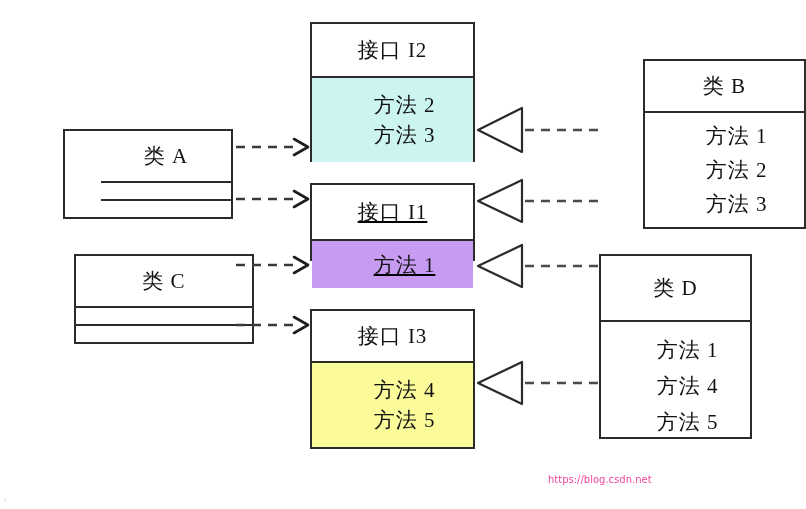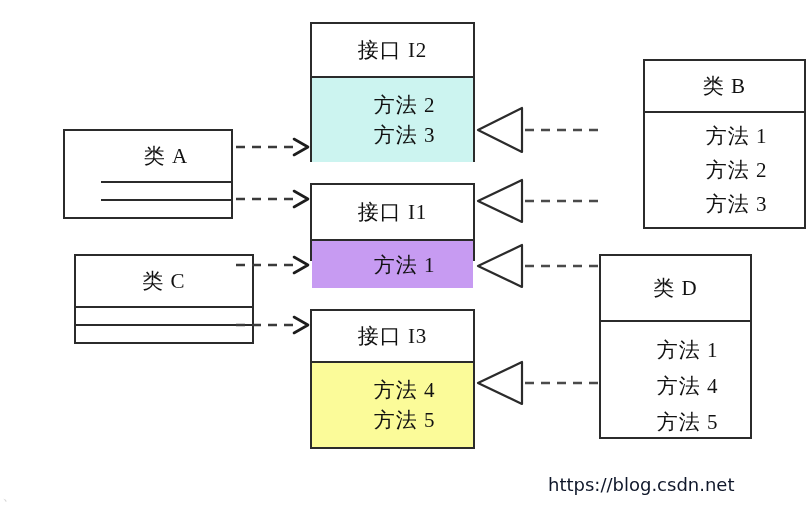--- a/index.html
+++ b/index.html
@@ -70,22 +70,22 @@
   }
   .wm-main {
     left: 620px;
     top: 469px;
     font-size: 15px;
     color: #b9b9b9;
   }
   .wm-url {
     left: 548px;
     top: 474px;
-    font-size: 18px;
-    color: #0f172a;
+    font-size: 10px;
+    color: #ec4899;
   }
   .corner-mark {
     position: absolute;
     left: 2px;
     top: 486px;
     width: 16px;
     height: 16px;
     color: #d8d8d8;
     font-size: 15px;
     font-family: "DejaVu Sans", "Liberation Sans", sans-serif;
@@ -109,21 +109,21 @@
   </div>
 
   <div class="box" style="left:310px; top:22px; width:165px; height:140px;">
     <div class="compartment" style="height:52px;text-align:right;">接口 I2</div>
     <div class="stack divider fill-cyan" style="height:86px;">
       <span>方法 2</span>
       <span>方法 3</span>
     </div>
   </div>
 
-  <div class="box" style="left:310px; top:183px; width:165px; height:78px;">
+  <div class="box" style="left:310px; top:183px; width:165px; height:78px;text-decoration:underline;">
     <div class="compartment" style="height:54px;">接口 I1</div>
     <div class="stack divider fill-purple" style="height:49px;">
       <span>方法 1</span>
     </div>
   </div>
 
   <div class="box" style="left:310px; top:309px; width:165px; height:140px;">
     <div class="compartment" style="height:50px;">接口 I3</div>
     <div class="stack divider fill-yellow" style="height:86px;">
       <span>方法 4</span>

